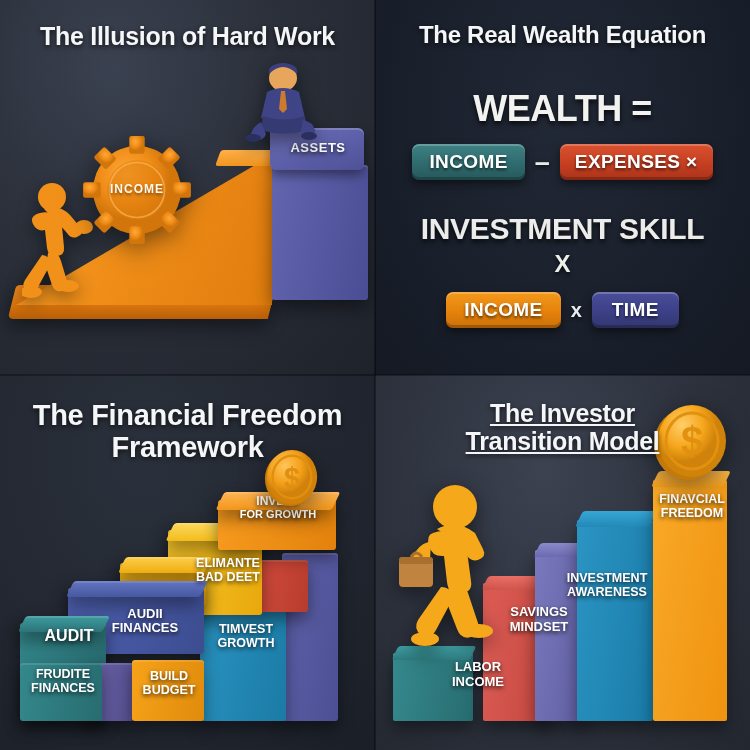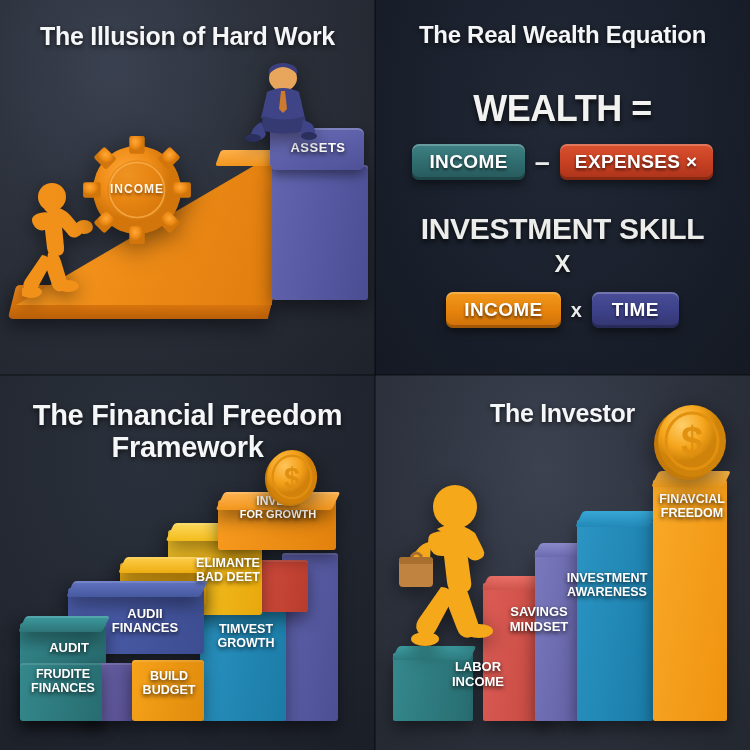--- a/index.html
+++ b/index.html
@@ -29,21 +29,21 @@
     font-weight:bold;
     letter-spacing:-0.3px;
     text-shadow:0 2px 5px rgba(0,0,0,.7);
     z-index:40;
     line-height:1.12;
     padding:0 13px;
   }
   .t-tl { top:22px; font-size:25px; }
   .t-tr { top:22px; font-size:24px; }
   .t-bl { top:24px; font-size:29px; }
-  .t-br { top:24px; font-size:25px; }
+  .t-br { top:24px; font-size:25px;text-decoration:underline; }
 
   
   .stage { position:absolute; inset:0; }
 
   .ramp-base {
     position:absolute; left:12px; top:285px;
     width:260px; height:34px;
     background:linear-gradient(180deg,#f08a1b 0%,#d8740d 60%,#b85f08 100%);
     border-radius:4px 0 0 5px;
     transform:skewX(-14deg);
@@ -338,36 +338,37 @@
           <div>BAD DEET</div>
       </div>
       <div class="step-lbl" style="left:202px;top:248px;width:88px;font-size:12.5px;">
         <div>TIMVEST</div>
           <div>GROWTH</div>
       </div>
       <div class="step-lbl" style="left:90px;top:232px;width:110px;font-size:13px;">
         <div>AUDII</div>
           <div>FINANCES</div>
       </div>
-      <div class="step-lbl" style="left:32px;top:266px;width:74px;font-size:13px;">AUDIT</div>
+      <div class="step-lbl" style="left:32px;top:252px;width:74px;font-size:16px;">AUDIT</div>
       <div class="step-lbl" style="left:20px;top:293px;width:86px;font-size:12.5px;">
         <div>FRUDITE</div>
           <div>FINANCES</div>
       </div>
       <div class="step-lbl" style="left:134px;top:295px;width:70px;font-size:12.5px;">
         <div>BUILD</div>
           <div>BUDGET</div>
       </div>
 
     </div>
   </div>
 
   <div class="panel p-br">
     <div class="panel-title t-br">
       <div>The Investor</div>
+      <div>Transition Model</div>
     </div>
 
     <div class="bars">
 
       <div class="bar" style="left:18px;top:278px;width:80px;height:68px;
            background:linear-gradient(100deg,#35898d,#276c70);"></div>
       <div class="bar-top" style="left:20px;top:271px;width:78px;height:14px;
            background:linear-gradient(180deg,#3fa0a4,#2e7c80);transform:skewX(-26deg);"></div>
 
       <div class="bar" style="left:108px;top:208px;width:68px;height:138px;

